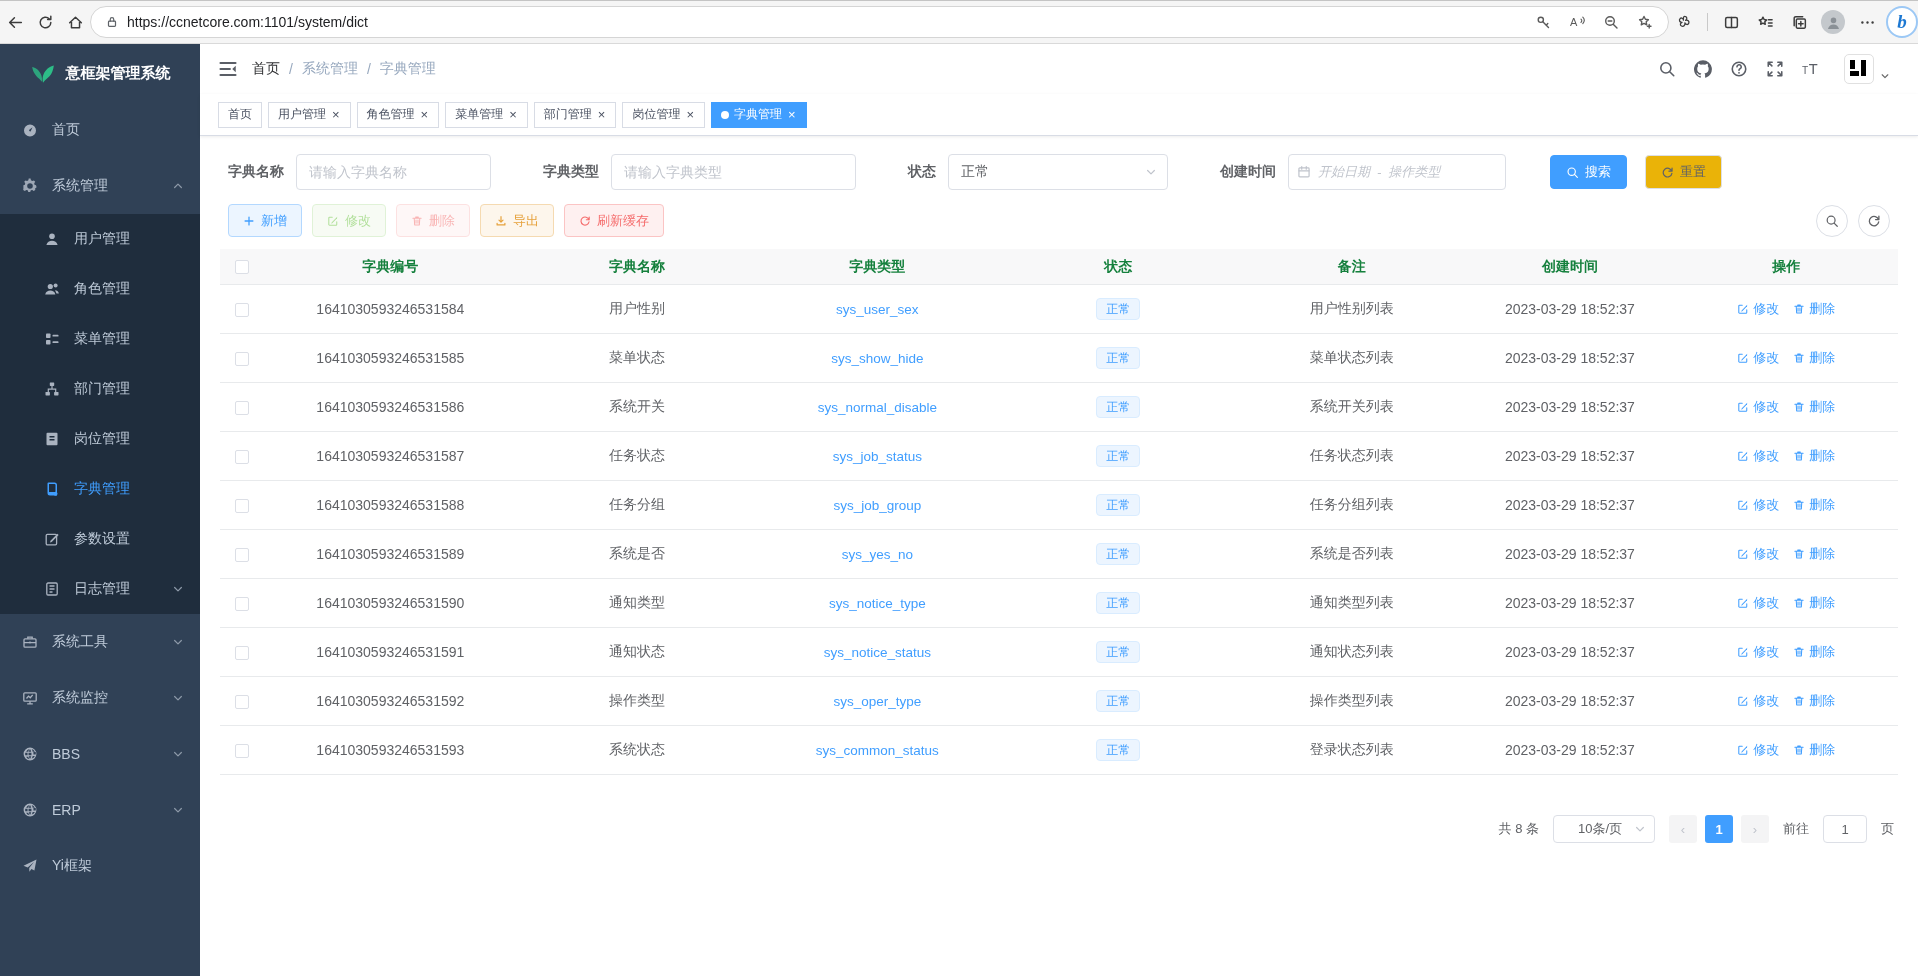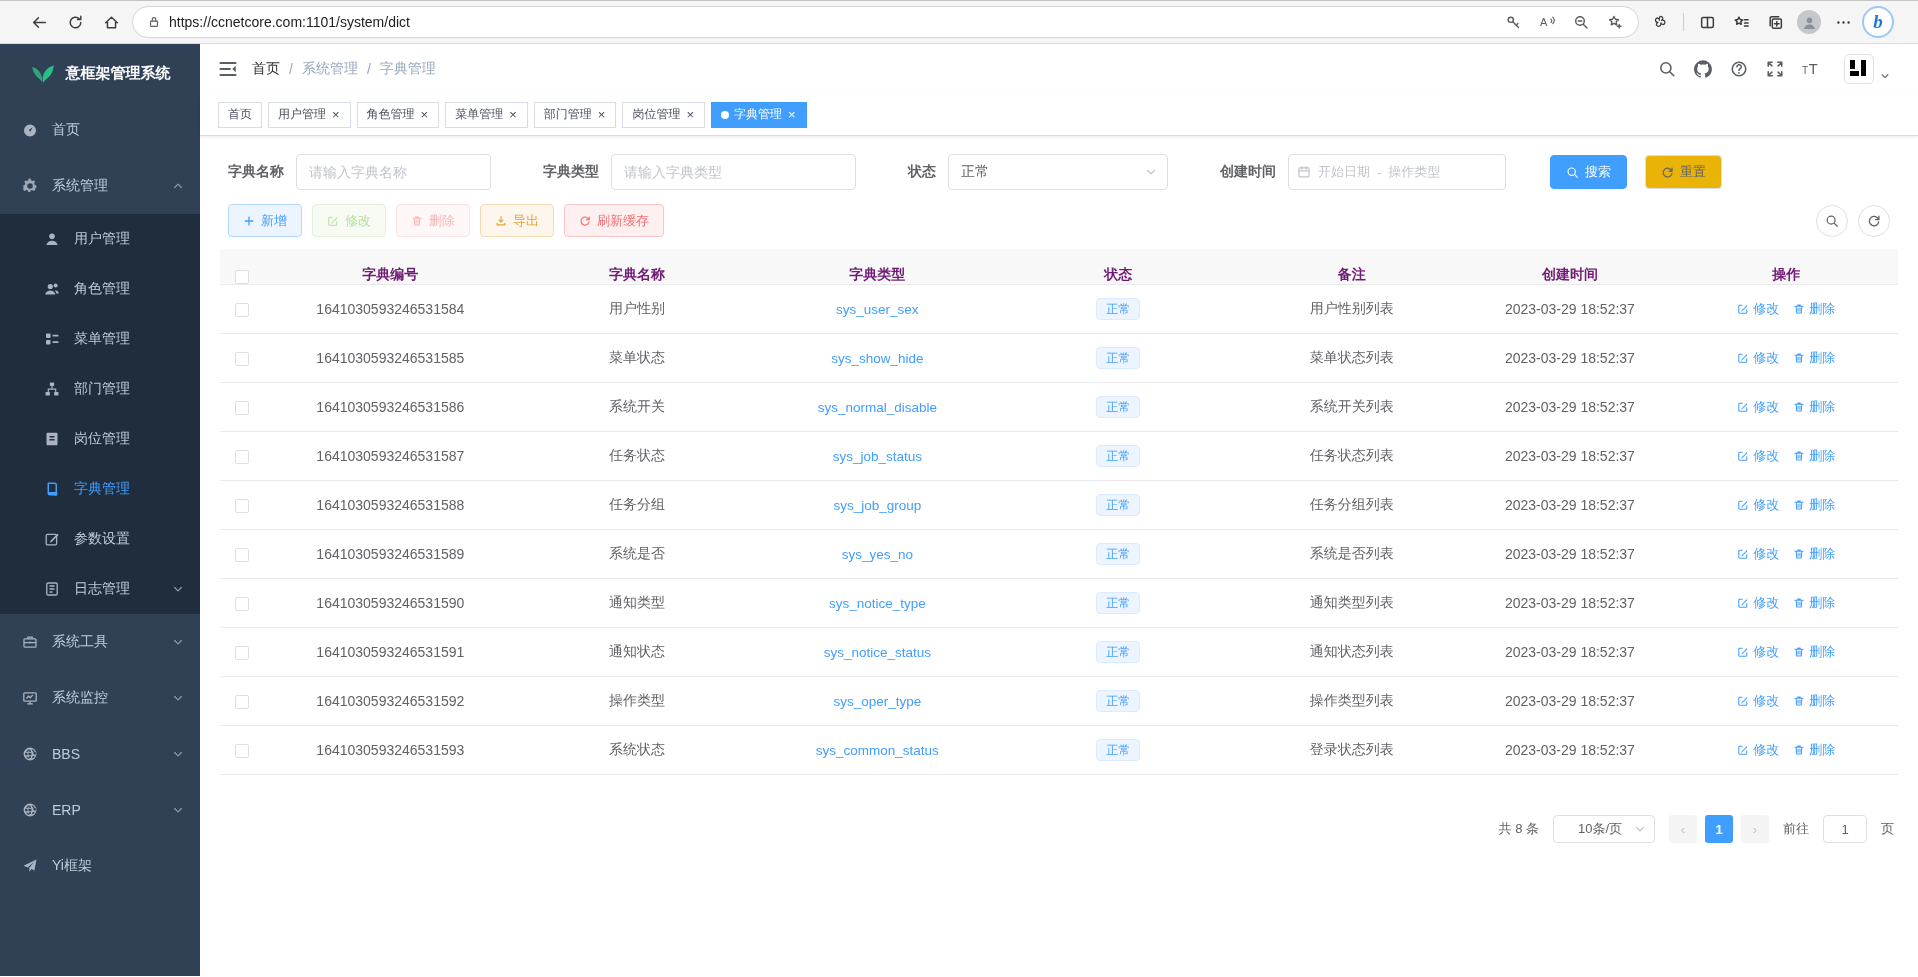--- a/index.html
+++ b/index.html
@@ -4,21 +4,21 @@
 <style>
   * { margin:0; padding:0; box-sizing:border-box; }
   html,body { width:1918px; height:977px; overflow:hidden;
     font-family:"Liberation Sans","DejaVu Sans",sans-serif; background:#fff; }
   svg { display:block; }
   .icon { display:inline-flex; align-items:center; justify-content:center; }
   .icon svg { width:100%; height:100%; }
 
   
   .chrome { height:44px; background:#f5f5f5; border-top:1px solid #c4c4c4;
-    border-bottom:1px solid #d9d9d9; display:flex; align-items:center; padding:0 24px; gap:6px; }
+    border-bottom:1px solid #d9d9d9; display:flex; align-items:center; padding:0 0; }
   .chrome .nav-ic { width:30px; height:30px; border-radius:5px; color:#3c3c3c; cursor:pointer;
     display:flex; align-items:center; justify-content:center; }
   .chrome .nav-ic svg { width:17px; height:17px; }
   .addr { flex:1; height:32px; background:#fff; border:1px solid #d5d5d5; border-radius:16px;
     display:flex; align-items:center; padding:0 10px 0 14px; gap:8px; }
   .addr .lock { width:14px; height:14px; color:#5f6368; }
   .addr .url { flex:1; font-size:14px; color:#202124; }
   .addr .pill-ic { width:26px; height:26px; color:#5a5a5a; display:flex; align-items:center; justify-content:center; }
   .addr .pill-ic svg { width:16px; height:16px; }
   .chrome-right { display:flex; align-items:center; gap:4px; }
@@ -82,21 +82,21 @@
   .fgroup { display:flex; align-items:center; margin-right:52px; }
   .flabel { font-size:14px; font-weight:bold; color:#606266; margin-right:12px; white-space:nowrap; }
   .finput { height:36px; border:1px solid #dcdfe6; border-radius:4px; padding:0 12px; font-size:14px;
     color:#737373; font-family:inherit; }
   .finput::placeholder { color:#c0c4cc; }
   .fselect { width:220px; height:36px; border:1px solid #dcdfe6; border-radius:4px; display:flex;
     align-items:center; padding:0 10px 0 12px; font-size:14px; color:#606266; cursor:pointer; }
   .fselect .sel-val { flex:1; }
   .sel-arrow { width:12px; height:12px; color:#c0c4cc; }
   .daterange { width:218px; height:36px; border:1px solid #dcdfe6; border-radius:4px; display:flex;
-    align-items:center; padding:3px 8px; gap:7px; font-size:13px; color:#c0c4cc; }
+    align-items:center; padding:3px 8px; gap:7px; font-size:13px; color:#c0c4cc;font-style:italic; }
   .daterange .cal { width:14px; height:14px; color:#c0c4cc; }
   .btn { height:34px; border-radius:4px; border:1px solid #dcdfe6; background:#eab308; font-size:13px;
     color:#606266; display:inline-flex; align-items:center; gap:6px; padding:0 15px; cursor:pointer;
     font-family:inherit; }
   .btn .bicon { width:13px; height:13px; }
   .btn-primary { background:#409eff; border-color:#409eff; color:#fff; }
   .filters .btn + .btn { margin-left:18px; }
 
   
   .toolbar { display:flex; align-items:center; margin:14px 8px 0; gap:10px; }
@@ -108,22 +108,22 @@
   .tbtn.danger  { color:#f56c6c; background:#fef0f0; border-color:#fbc4c4; }
   .tbtn.warning { color:#e6a23c; background:#fdf6ec; border-color:#f5dab1; }
   .tbtn.disabled { opacity:.5; cursor:not-allowed; }
   .tool-right { margin-left:auto; display:flex; gap:10px; }
   .circle-btn { width:32px; height:32px; border-radius:50%; border:1px solid #dcdfe6; background:#fff;
     color:#606266; display:flex; align-items:center; justify-content:center; cursor:pointer; }
   .circle-btn svg { width:14px; height:14px; }
 
   
   .table { margin-top:12px; width:100%; font-size:14px; color:#606266; }
-  .thead { display:flex; background:#f8f8f9; height:36px; align-items:flex-end;
-    border-bottom:1px solid #e8eaec; color:#701a75; font-weight:bold;font-family:Liberation Serif, serif; }
+  .thead { display:flex; background:#f8f8f9; height:36px; align-items:center;
+    border-bottom:1px solid #e8eaec; color:#15803d; font-weight:bold;font-family:Liberation Serif, serif; }
   .trow { display:flex; height:49px; align-items:center; border-bottom:1px solid #e8eaec; }
   .cell { text-align:center; overflow:hidden; white-space:nowrap; }
   .c0{width:2.6%;} .c1{width:15.1%;} .c2{width:14.3%;} .c3{width:14.35%;} .c4{width:14.35%;}
   .c5{width:13.5%;} .c6{width:12.5%;} .c7{width:13.3%;}
   .checkbox { display:inline-block; width:14px; height:14px; border:1px solid #dcdfe6; border-radius:2px;
     background:#fff; vertical-align:middle; cursor:pointer; }
   .type-link { color:#409eff; text-decoration:none; font-size:13.5px; cursor:pointer;margin-top:28px; }
   .tag { display:inline-block; padding:0 9px; height:22px; line-height:21px; font-size:12px;
     color:#409eff; background:#ecf5ff; border:1px solid #d9ecff; border-radius:4px; }
   .op-link { color:#409eff; font-size:13px; display:inline-flex; align-items:center; gap:4px;

